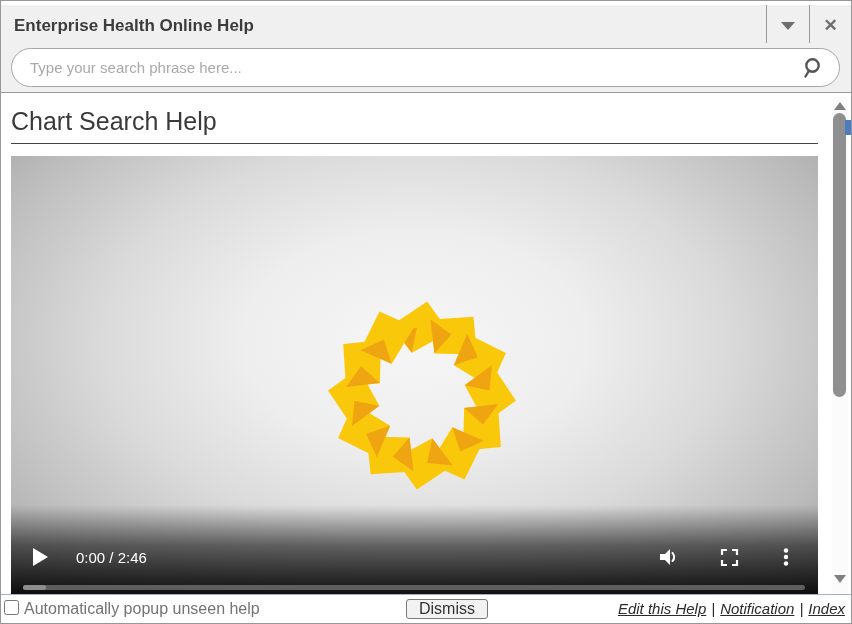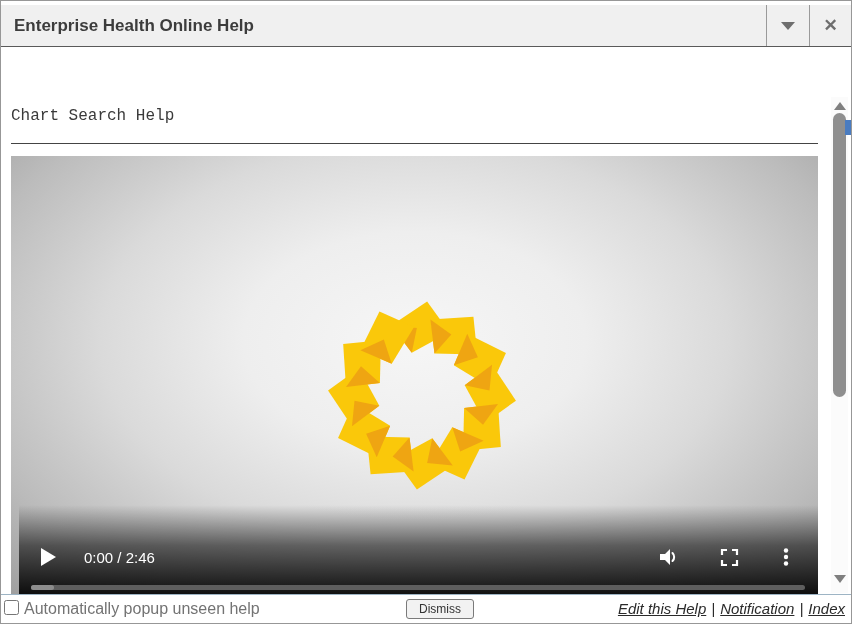--- a/index.html
+++ b/index.html
@@ -17,28 +17,28 @@
 
   
   .search-section { position:absolute; top:42px; left:0; right:0; height:50px; background:#f0f0f0; border-bottom:1px solid #9a9a9a; }
   .search-pill { position:absolute; left:10px; right:11px; top:5px; height:39px; background:#fff; border:1px solid #a6a6a6; border-radius:20px; }
   .search-input { position:absolute; left:0; top:0; width:100%; height:100%; border:none; outline:none; background:transparent; border-radius:20px; font-size:15px; color:#444; padding:0 52px 0 18px; font-family:"Liberation Sans", sans-serif; }
   .search-input::placeholder { color:#a9a9a9; opacity:1; }
   .search-icon { position:absolute; right:13px; top:7px; width:24px; height:24px; cursor:pointer; }
 
   
   .content { position:absolute; top:92px; left:0; right:0; bottom:29px; background:#fff; }
-  .page-heading { position:absolute; left:10px; top:14px; font-size:16px; font-weight:normal; color:#3a3a3a;font-family:Liberation Mono, monospace; }
+  .page-heading { position:absolute; left:10px; top:14px; font-size:25px; font-weight:normal; color:#3a3a3a; }
   .heading-rule { position:absolute; left:10px; top:50px; width:807px; border-top:1px solid #444; }
 
   
   .video { position:absolute; left:10px; top:63px; width:807px; height:439px; cursor:pointer;
            background:radial-gradient(ellipse farthest-corner at 50% 42%, #f6f6f6 0%, #eeeeee 30%, #dadada 55%, #bcbcbc 80%, #9f9f9f 100%); overflow:hidden; }
   .video-logo { position:absolute; left:50%; top:137px; transform:translateX(-50%); margin-left:7px; }
-  .controls-overlay { position:absolute; left:8px; right:0; bottom:0; height:90px;
+  .controls-overlay { position:absolute; left:0; right:0; bottom:0; height:90px;
            background:linear-gradient(to bottom, rgba(0,0,0,0) 0%, rgba(0,0,0,0.55) 45%, rgba(0,0,0,0.92) 100%); }
   .controls-row { position:absolute; left:0; right:0; bottom:24px; height:28px; display:flex; align-items:center; }
   .play-btn { margin-left:22px; width:15px; height:18px; background:transparent; border:none; cursor:pointer; padding:0; }
   .time-display { margin-left:28px; font-size:15px; color:#fff; white-space:pre; }
   .spacer { flex:1; }
   .ctrl-icon { background:transparent; border:none; padding:0; cursor:pointer; width:20px; height:20px; }
   .vol-btn { margin-right:41px; }
   .fs-btn { margin-right:37px; }
   .kebab-btn { margin-right:22px; }
   .progress-track { position:absolute; left:12px; right:13px; bottom:5px; height:5px; background:#5e5e5e; border-radius:3px; cursor:pointer; }
@@ -51,40 +51,49 @@
   .sb-down { bottom:8px; }
   .tri-up { width:0; height:0; border-left:6px solid transparent; border-right:6px solid transparent; border-bottom:8px solid #7f7f7f; }
   .tri-down { width:0; height:0; border-left:6px solid transparent; border-right:6px solid transparent; border-top:8px solid #7f7f7f; }
   .sb-thumb { position:absolute; left:2px; top:16px; width:13px; height:284px; background:#8f8f8f; border-radius:7px; cursor:pointer; }
   .clipped-fragment { position:absolute; right:0; top:119px; width:6px; height:15px; background:#4a7cc0; z-index:5; }
 
   
   .footer { position:absolute; left:0; right:0; bottom:0; height:29px; background:#fff; border-top:1px solid #9db4c4; }
   .popup-checkbox { position:absolute; left:3px; top:5px; width:15px; height:15px; cursor:pointer; }
   .checkbox-label { position:absolute; left:23px; top:0; height:32px; line-height:28px; font-size:16px; color:#737373; cursor:default; }
-  .dismiss-btn { position:absolute; left:405px; top:4px; height:20px; padding:0 12px; font-size:12px; color:#333; background:#f2f2f2; border:1px solid #7a7a7a; border-radius:3px; cursor:pointer; font-family:"Liberation Sans", sans-serif; }
+  .dismiss-btn { position:absolute; left:405px; top:4px; height:20px; padding:0 12px; font-size:16px; color:#333; background:#f2f2f2; border:1px solid #7a7a7a; border-radius:3px; cursor:pointer; font-family:"Liberation Sans", sans-serif; }
   .footer-links { position:absolute; right:6px; top:0; height:28px; line-height:28px; font-size:15px; color:#2a2a2a;font-style:italic; }
   .footer-links a { color:#2a2a2a; text-decoration:underline; cursor:pointer; }
   .link-sep { margin:0 5px; text-decoration:none; }
 </style>
 </head>
 <body>
 
 <div class="window">
 
   <div class="titlebar">
     <div class="titlebar-title">Enterprise Health Online Help</div>
     <button class="titlebar-btn btn-collapse">
       <span class="caret-down"></span>
     </button>
     <button class="titlebar-btn btn-close">
       <span class="close-glyph">✕</span>
     </button>
   </div>
 
+  <div class="search-section">
+    <div class="search-pill">
+      <input class="search-input" type="text" placeholder="Type your search phrase here..." style="">
+      <svg class="search-icon" viewBox="0 0 24 24">
+        <circle cx="10.5" cy="9.5" r="6.2" fill="none" stroke="#555" stroke-width="2.4"></circle>
+        <line x1="6.8" y1="15" x2="3.5" y2="20.5" stroke="#555" stroke-width="2.4" stroke-linecap="round"></line>
+      </svg>
+    </div>
+  </div>
 
   <div class="content">
     <div class="page-heading">Chart Search Help</div>
     <div class="heading-rule"></div>
 
     <div class="video">
       <svg class="video-logo" width="205" height="205" viewBox="0 0 240 240">
         <defs>
           <g id="petal">
             <polygon points="108,70 84,38 126,10 152,46" fill="#FAC80A"></polygon>

